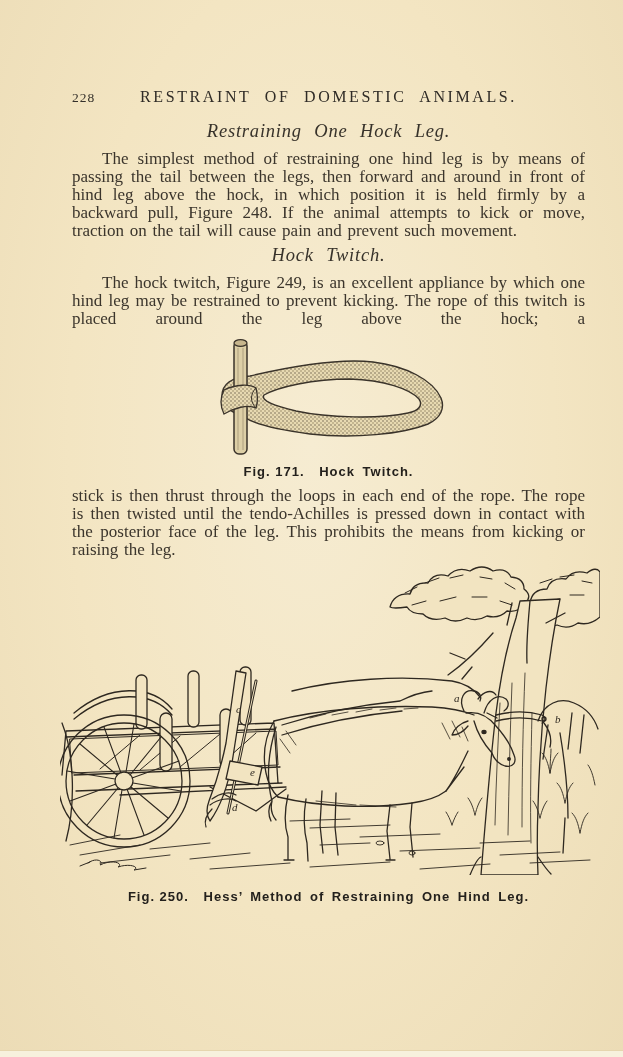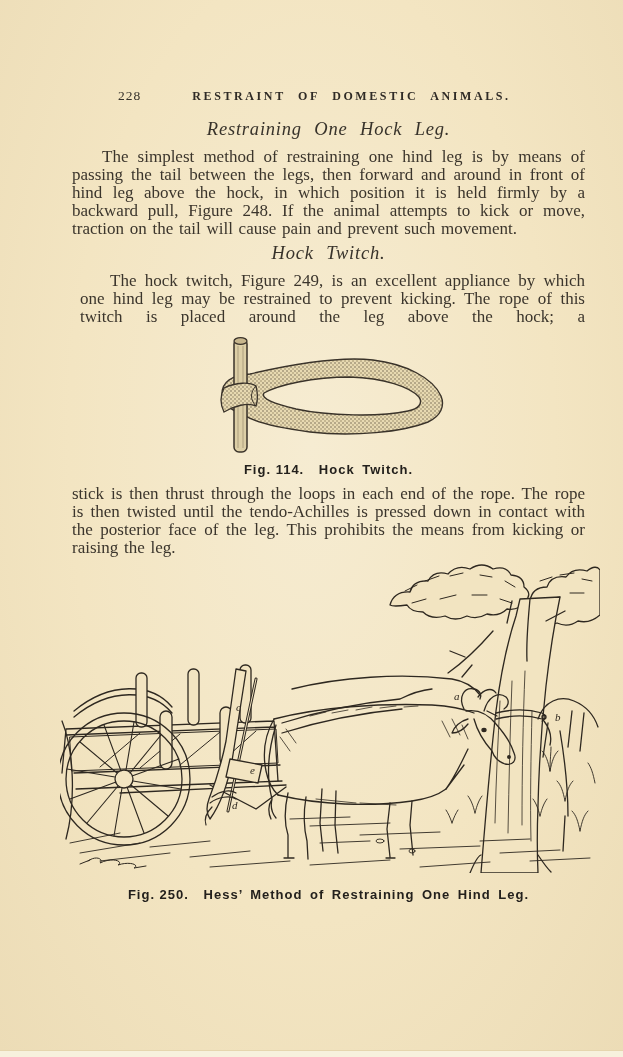--- a/index.html
+++ b/index.html
@@ -6,39 +6,39 @@
   html,body { width:623px; height:1057px; }
   body { font-family:"Liberation Serif","DejaVu Serif",serif; }
   .page {
     position:relative; width:623px; height:1057px; overflow:hidden;
     background:radial-gradient(ellipse at 50% 42%, #f6ecd2 0%, #f3e5c2 55%, #ecdcb6 100%);
     color:#3d372e;
   }
   .content { padding:88px 38px 0 72px; }
   .running-head {
     display:grid; grid-template-columns:60px 1fr 60px; align-items:baseline;
-    font-size:13px; color:#34302a;margin-left:46px;
+    font-size:13px; color:#34302a;
   }
   .page-number { font-size:13.5px; letter-spacing:1px; }
   .running-title {
-    text-align:center; font-weight:700; font-size:12px;
+    text-align:center; font-weight:400; font-size:16px;
     letter-spacing:2.6px; word-spacing:7px; color:#2f2b26;
   }
   .section-heading {
     margin-top:15px; text-align:center; font-style:italic; font-weight:500;
     font-size:18.5px; letter-spacing:0.8px; word-spacing:7px; color:#38332b;
   }
   .section-heading.tight { margin-top:5px; }
   p.body-text {
     margin-top:8px; font-size:17px; line-height:18px; text-align:justify;
     word-spacing:1.5px; color:#3b352c;
   }
   p.indent { text-indent:30px; }
   p.no-indent { text-indent:0; }
-  p.justify-last { text-align-last:justify;margin-left:8px; }
+  p.justify-last { text-align-last:justify; }
   figure { position:relative; }
   .fig249-wrap { margin-top:4px; display:flex; justify-content:center; }
   .fig250-wrap { margin-top:4px; margin-left:-12px; }
   figcaption {
     text-align:center; font-family:"Liberation Sans","DejaVu Sans",sans-serif;
     font-weight:700; font-size:13px; letter-spacing:1px; color:#23201c;
   }
   .cap249 { margin-top:8px; }
   .cap250 { margin-top:10px; }
   .cap-num { margin-right:10px; }
@@ -96,21 +96,21 @@
             <ellipse cx="42.5" cy="11" rx="6.5" ry="3.4" fill="#c7b68d" stroke="#3a332a" stroke-width="1.2"></ellipse>
             <path d="M 40,16 V 118 M 45,16 V 118" stroke="#6b5f4b" stroke-width="0.6" fill="none" opacity="0.7"></path>
           </g>
           <g>
             <path fill="url(#ropetex)" stroke="#3a332a" stroke-width="1.3" d="M 26,58 C 38,52 52,52 58,56 C 60,64 60,70 58,76 C 50,72 36,76 26,82 C 22,74 22,66 26,58 Z"></path>
             <path d="M 58,56 C 52,62 52,70 58,76" fill="none" stroke="#3a332a" stroke-width="1"></path>
           </g>
         </svg>
       </div>
       <figcaption class="cap249">
-        <span class="cap-num">Fig. 114.</span>
+        <span class="cap-num">Fig. 171.</span>
         <span class="cap-title">Hock Twitch.</span>
       </figcaption>
     </figure>
 
     <p class="body-text no-indent para-gap">stick is then thrust through the loops in each end of the rope. The rope is then twisted until the tendo-Achilles is pressed down in contact with the posterior face of the leg.  This prohibits the means from kicking or raising the leg.</p>
 
     <figure>
       <div class="fig250-wrap">
         
         <svg width="540" height="312" viewBox="0 0 540 312">

